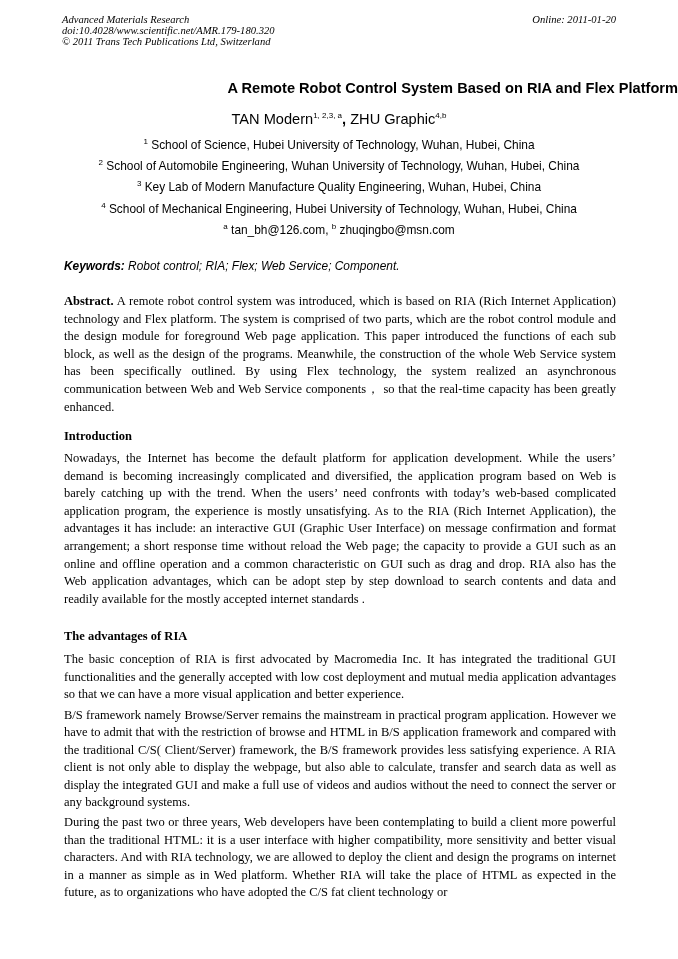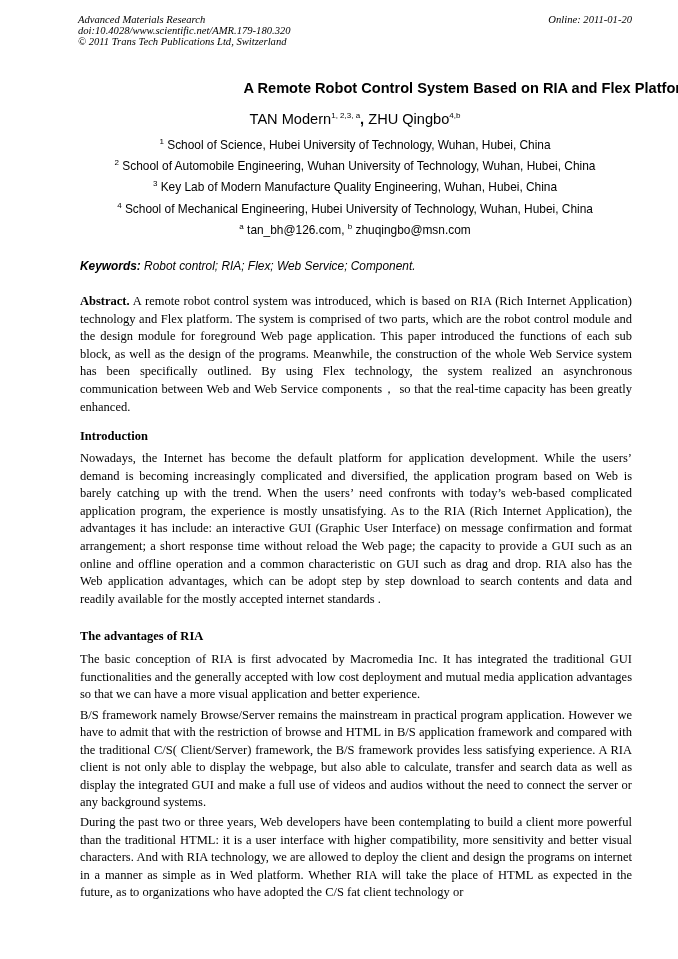--- a/index.html
+++ b/index.html
@@ -1,17 +1,17 @@
 <!DOCTYPE html>
 <html><head>
 <meta charset="utf-8">
 <style>
   html, body { margin: 0; padding: 0; background: #ffffff; }
   body { width: 678px; height: 959px; position: relative; overflow: hidden; color: #000; }
-  .page { position: absolute; left: 16px; top: 0; width: 549px; height: 959px; }
+  .page { position: absolute; left: 0; top: 0; width: 549px; height: 959px; }
   .hdr { position: absolute; left: 62px; top: 14px; width: 556px; font-family: "Liberation Serif", serif; font-style: italic; font-size: 10.6px; line-height: 11px; }
   .hdr .online { position: absolute; right: 2px; top: 0; }
   .title { position: absolute; left: 0; width: 678px; top: 80px; text-align: right; font-family: "Liberation Sans", sans-serif; font-weight: bold; font-size: 14.6px; }
   .authors { position: absolute; left: 0; width: 678px; top: 111px; text-align: center; font-family: "Liberation Sans", sans-serif; font-size: 14.6px; }
   .authors sup, .aff sup { font-size: 8px; vertical-align: super; line-height: 0; }
   .aff { position: absolute; left: 0; width: 678px; text-align: center; font-family: "Liberation Sans", sans-serif; font-size: 11.9px; }
   .kw { position: absolute; left: 64px; top: 259px; font-family: "Liberation Sans", sans-serif; font-size: 11.9px; font-style: italic; }
   .kw b { font-weight: bold; }
   .para { position: absolute; left: 64px; width: 552px; font-family: "Liberation Serif", serif; font-size: 12.5px; line-height: 17.6px; text-align: justify; }
   .para.tight { line-height: 17.4px; }
@@ -25,21 +25,21 @@
 
   <div class="hdr">
     <div>Advanced Materials Research</div>
     <div>doi:10.4028/www.scientific.net/AMR.179-180.320</div>
     <div>© 2011 Trans Tech Publications Ltd, Switzerland</div>
     <div class="online">Online: 2011-01-20</div>
   </div>
 
   <div class="title">A Remote Robot Control System Based on RIA and Flex Platform</div>
 
-  <div class="authors"><span>TAN Modern</span><sup>1, 2,3, a</sup><b>, </b><span>ZHU Qingbo</span><sup>4,b</sup></div>
+  <div class="authors"><span>TAN Modern</span><sup>1, 2,3, a</sup><b>, </b><span>ZHU Graphic</span><sup>4,b</sup></div>
 
   <div class="aff" style="top:138px"><sup>1</sup> <span>School of Science, Hubei University of Technology, Wuhan, Hubei, China</span></div>
   <div class="aff" style="top:159px"><sup>2</sup> <span>School of Automobile Engineering, Wuhan University of Technology, Wuhan, Hubei, China</span></div>
   <div class="aff" style="top:180px"><sup>3</sup> <span>Key Lab of Modern Manufacture Quality Engineering, Wuhan, Hubei, China</span></div>
   <div class="aff" style="top:202px"><sup>4</sup> <span>School of Mechanical Engineering, Hubei University of Technology, Wuhan, Hubei, China</span></div>
   <div class="aff" style="top:223px"><sup>a</sup> <span>tan_bh@126.com</span>, <sup>b</sup> <span>zhuqingbo@msn.com</span></div>
 
   <div class="kw"><b>Keywords:</b> <span>Robot control; RIA; Flex; Web Service; Component.</span></div>
 
   <div class="para" style="top:293px"><b>Abstract.</b> <span>A remote robot control system was introduced, which is based on RIA (Rich Internet Application) technology and Flex platform. The system is comprised of two parts, which are the robot control module and the design module for foreground Web page application. This paper introduced the functions of each sub block, as well as the design of the programs. Meanwhile, the construction of the whole Web Service system has been specifically outlined. By using Flex technology, the system realized an asynchronous communication between Web and Web Service components， so that the real-time capacity has been greatly enhanced.</span></div>

